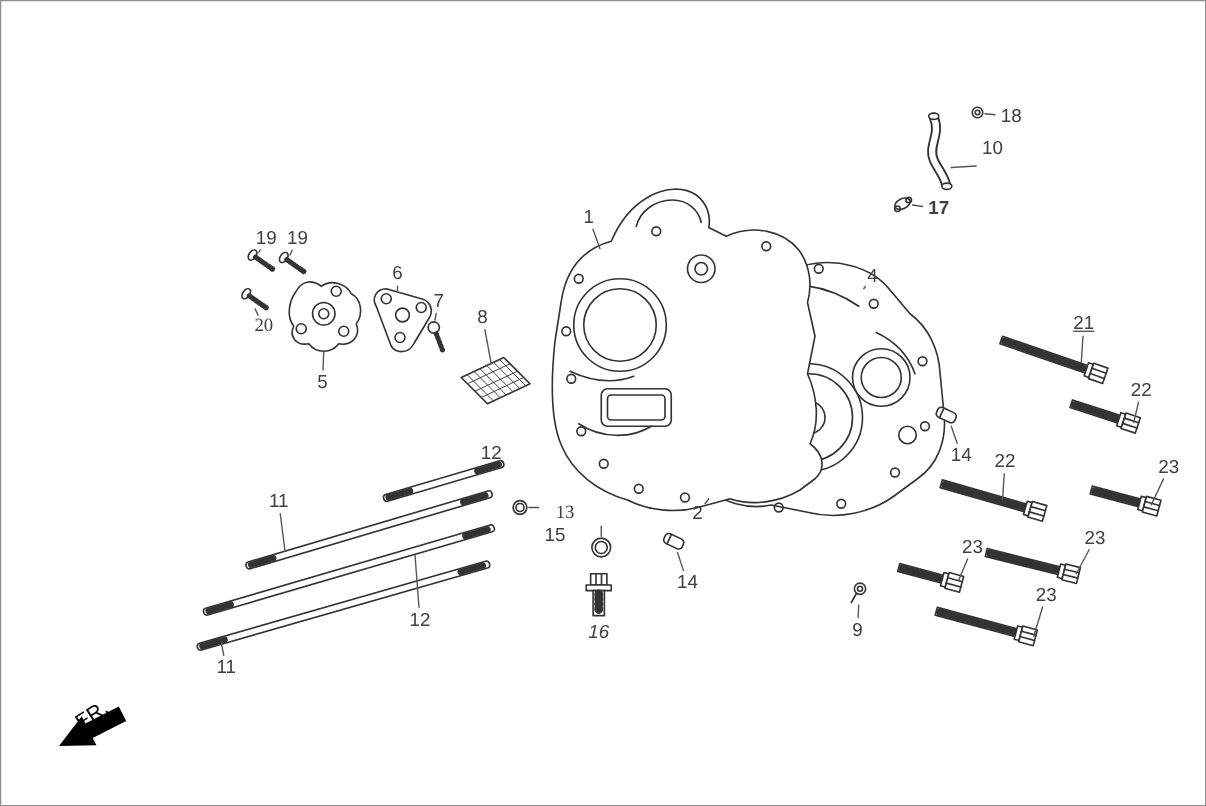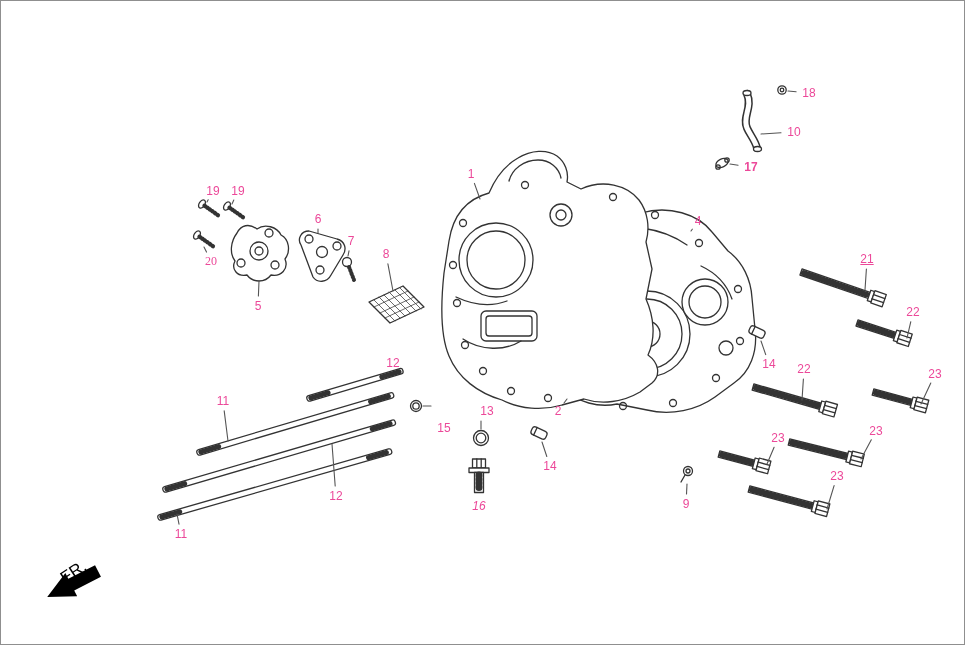--- a/index.html
+++ b/index.html
@@ -10,23 +10,23 @@
     background:#ffffff;
     border:1px solid #8f8f8f;
     overflow:hidden;
     font-family:"Liberation Sans", sans-serif;
   }
   #diagram-art{position:absolute;left:0;top:0;}
   #callout-layer{position:absolute;left:0;top:0;width:100%;height:100%;pointer-events:none;}
   .callout{
     position:absolute;
     transform:translate(-50%,-50%);
-    font-size:12px;
+    font-size:15px;
     line-height:1;
-    color:#ec4899;
+    color:#404040;
     white-space:nowrap;
   }
 </style>
 </head>
 <body>
 
 <div class="page">
 
 <svg id="diagram-art" width="965" height="645" viewBox="0 0 965 645" xmlns="http://www.w3.org/2000/svg">
   <g stroke="#333" fill="none" stroke-width="1.3" stroke-linejoin="round" stroke-linecap="round">
@@ -282,26 +282,26 @@
 
 <div id="callout-layer">
       <div class="callout" style="left: 470px; top: 173px;">1</div>
       <div class="callout" style="left: 557px; top: 410px;">2</div>
       <div class="callout" style="left: 697px; top: 220px;">4</div>
       <div class="callout" style="left: 257px; top: 305px;">5</div>
       <div class="callout" style="left: 317px; top: 218px;">6</div>
       <div class="callout" style="left: 350px; top: 240px;">7</div>
       <div class="callout" style="left: 385px; top: 253px;">8</div>
       <div class="callout" style="left: 685px; top: 503px;">9</div>
-      <div class="callout" style="left: 793px; top: 131px;">10</div>
+      <div class="callout" style="left: 793px; top: 118px;">10</div>
       <div class="callout" style="left: 222px; top: 400px;">11</div>
       <div class="callout" style="left: 180px; top: 533px;">11</div>
       <div class="callout" style="left: 392px; top: 362px;">12</div>
       <div class="callout" style="left: 335px; top: 495px;">12</div>
-      <div class="callout" style="left: 486px; top: 410px;">13</div>
+      <div class="callout" style="left: 451px; top: 410px; font-family: Liberation Serif, serif;">13</div>
       <div class="callout" style="left: 768px; top: 363px;">14</div>
       <div class="callout" style="left: 549px; top: 465px;">14</div>
       <div class="callout" style="left: 443px; top: 427px;">15</div>
       <div class="callout" style="left: 478px; top: 505px; font-style: italic;">16</div>
       <div class="callout" style="left: 750px; top: 166px; font-weight: bold;">17</div>
       <div class="callout" style="left: 808px; top: 92px;">18</div>
       <div class="callout" style="left: 212px; top: 190px;">19</div>
       <div class="callout" style="left: 237px; top: 190px;">19</div>
       <div class="callout" style="left: 210px; top: 260px; font-family: Liberation Serif, serif;">20</div>
       <div class="callout" style="left: 866px; top: 258px; text-decoration: underline;">21</div>

